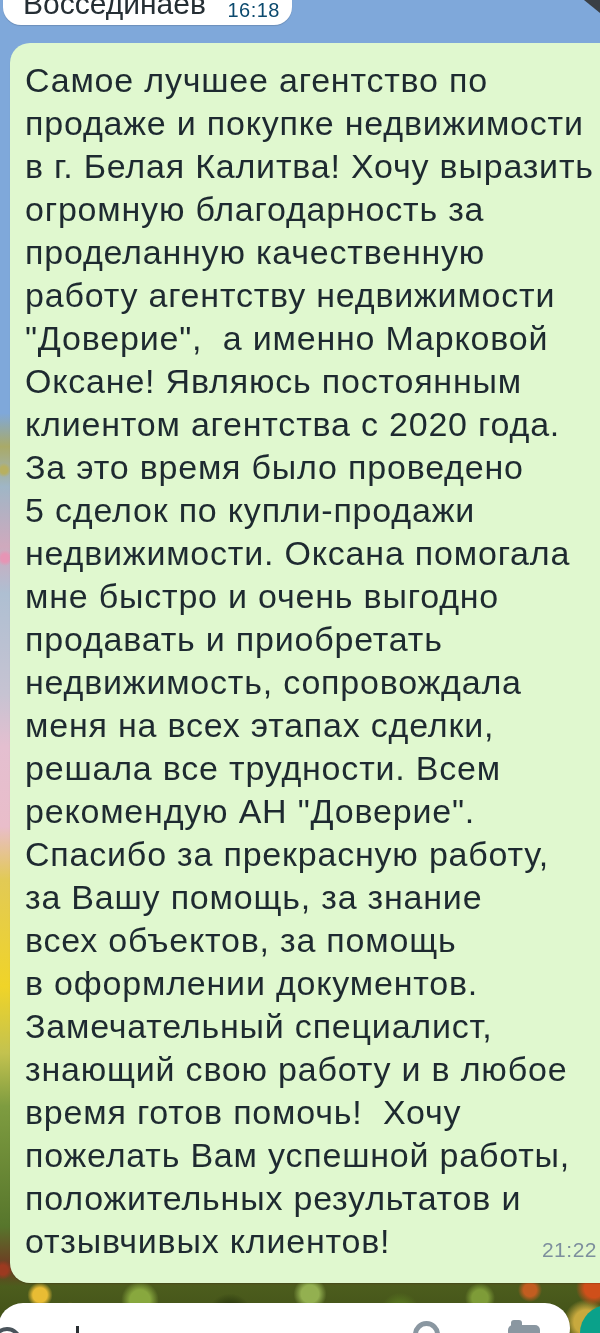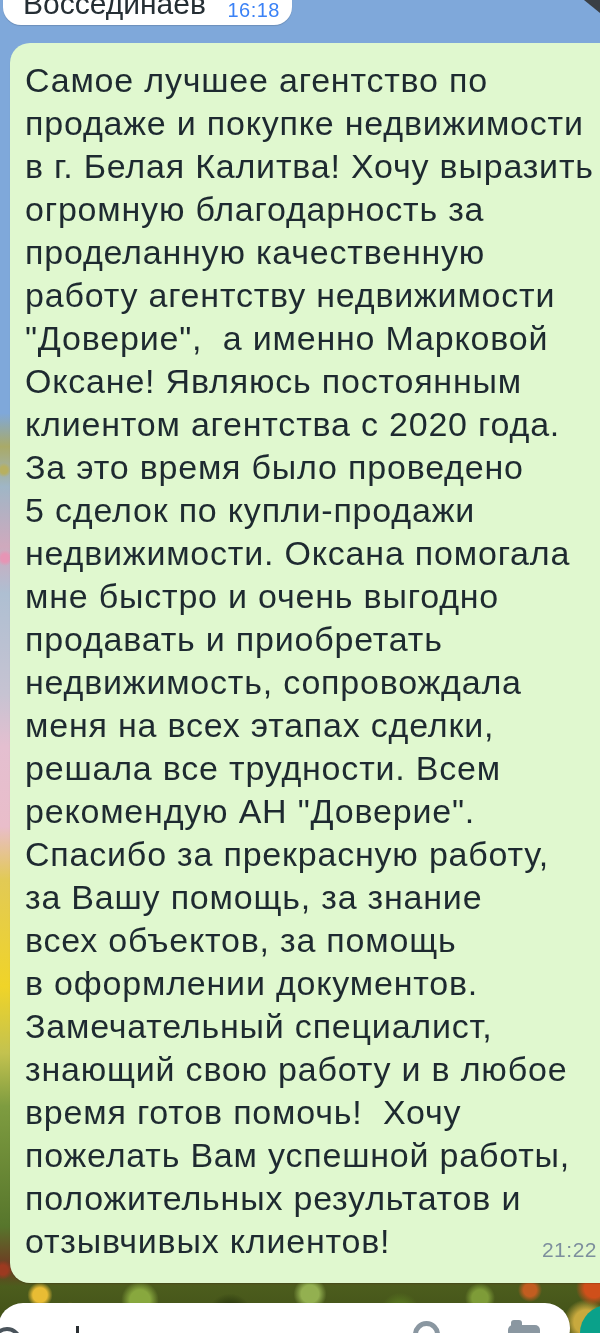--- a/index.html
+++ b/index.html
@@ -54,21 +54,21 @@
   .bubble{position:absolute;background:#ffffff;box-shadow:0 1px 1px rgba(0,0,0,0.15);}
   .bubble.incoming{
     left:3px;top:-35px;width:289px;height:60px;border-radius:18px;
   }
   .in-text{
     position:absolute;left:20px;bottom:2px;
     font-size:30px;line-height:38px;color:#252e34;white-space:pre;
   }
   .in-time{
     position:absolute;right:12px;bottom:3px;
-    font-size:20px;color:#3b82f6;letter-spacing:0.5px;
+    font-size:20px;color:#0c4a6e;letter-spacing:0.5px;
   }
   .bubble.outgoing{
     left:10px;top:43px;width:630px;height:1240px;border-radius:20px;
     background:#e0f8cf;
     box-sizing:border-box;
     padding:16px 0 0 15px;
   }
   .msg-text{color:#1e2a30;}
   .msg-line{
     white-space:pre;

